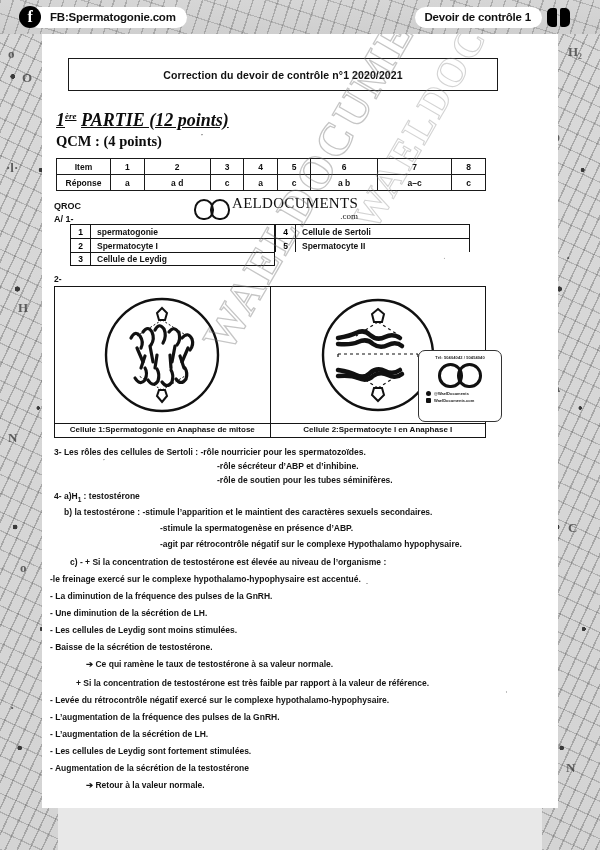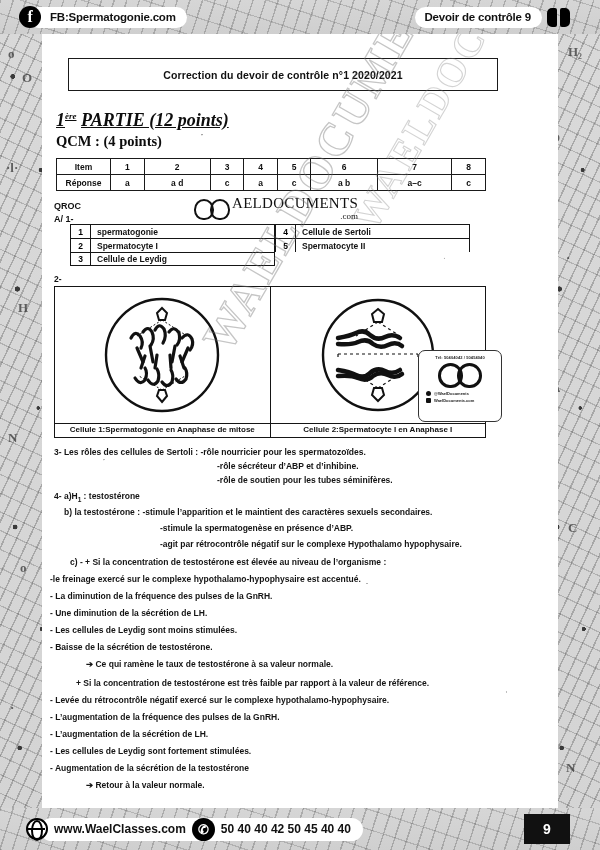--- a/index.html
+++ b/index.html
@@ -707,31 +707,20 @@
     </div>
   </div>
 
   <div class="top-banner">
     <div class="pill fb-pill">
       <span class="fb-badge">f</span>
       <span>FB:Spermatogonie.com</span>
     </div>
     <div class="right-pill-wrap">
       <div class="pill">
-        <span>Devoir de contrôle 9</span>
+        <span>Devoir de contrôle 1</span>
       </div>
       <span class="book-icon"></span>
     </div>
   </div>
 
-  <div class="bottom-banner">
-    <span class="globe-icon"></span>
-    <div class="footer-pill">
-      <span>www.WaelClasses.com</span>
-      <span class="phone-badge">✆</span>
-      <span>50 40 40 42  50 45 40 40</span>
-    </div>
-    <div class="page-num-box">
-      <span>9</span>
-    </div>
-  </div>
 
 </div>
 
 </body></html>

